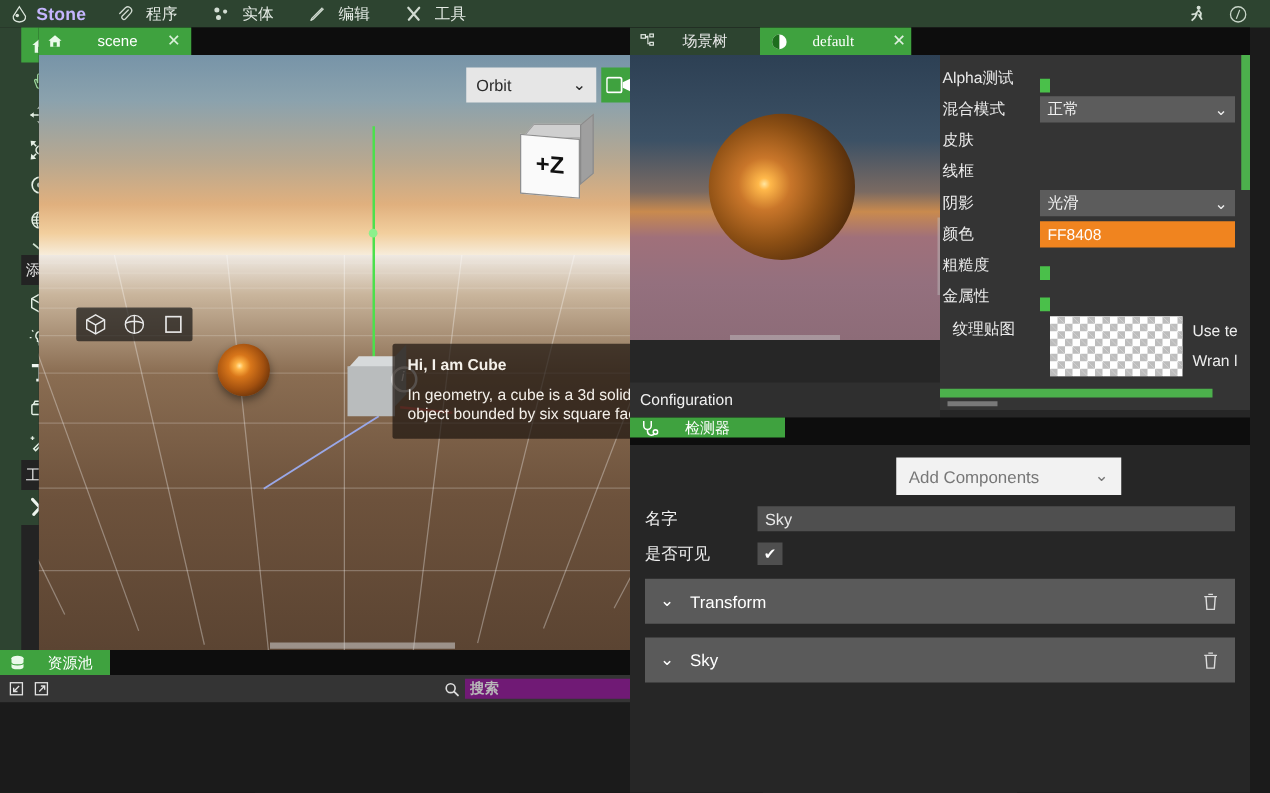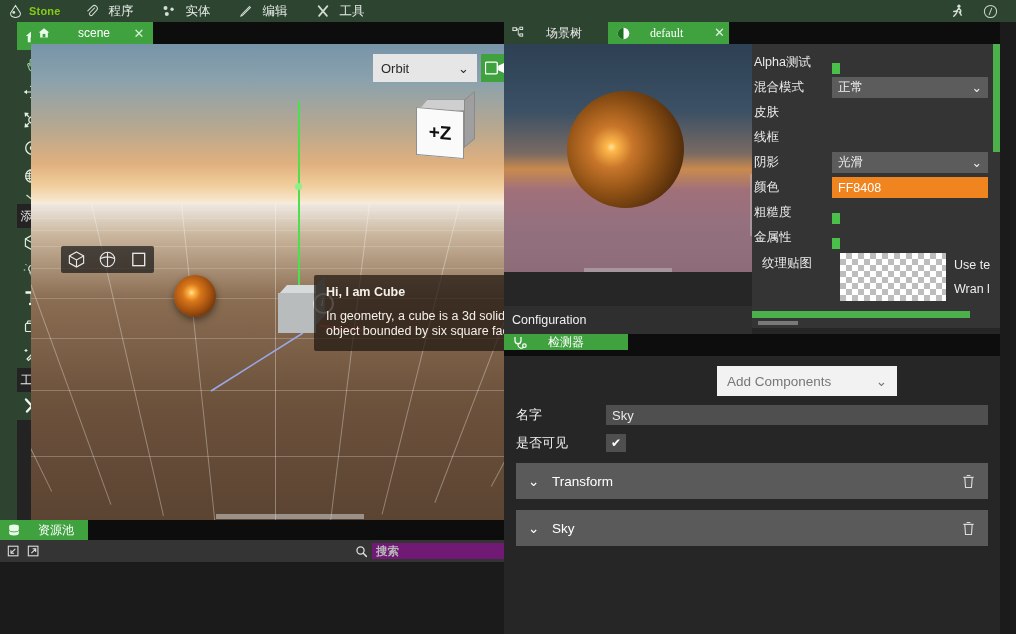--- a/index.html
+++ b/index.html
@@ -12,21 +12,21 @@
   #app { position: relative; width: 1016px; height: 634px; }
 
   
   #menubar {
     position: absolute; left: 0; top: 0; width: 1016px; height: 22px;
     background: #2d4430;
     display: flex; align-items: center;
     color: #e8efe8;
   }
   .menu-logo { display: flex; align-items: center; gap: 6px; padding: 0 10px 0 8px; }
-  .menu-logo .logo-txt { font-size: 11px; font-weight: bold; letter-spacing: .2px; color: #84cc16; }
+  .menu-logo .logo-txt { font-size: 14px; font-weight: bold; letter-spacing: .2px; color: #c4b5fd; }
   .menu-item {
     display: flex; align-items: center; gap: 9px;
     padding: 0 14px; height: 22px; font-size: 12.5px; color: #e6ece6;
     cursor: default;
   }
   .micon { display: inline-flex; width: 15px; height: 15px; align-items: center; justify-content: center; opacity: .92; }
   .micon svg { display: block; }
   .menu-right { margin-left: auto; display: flex; align-items: center; }
   .menu-right .micon { margin-right: 18px; }
 

